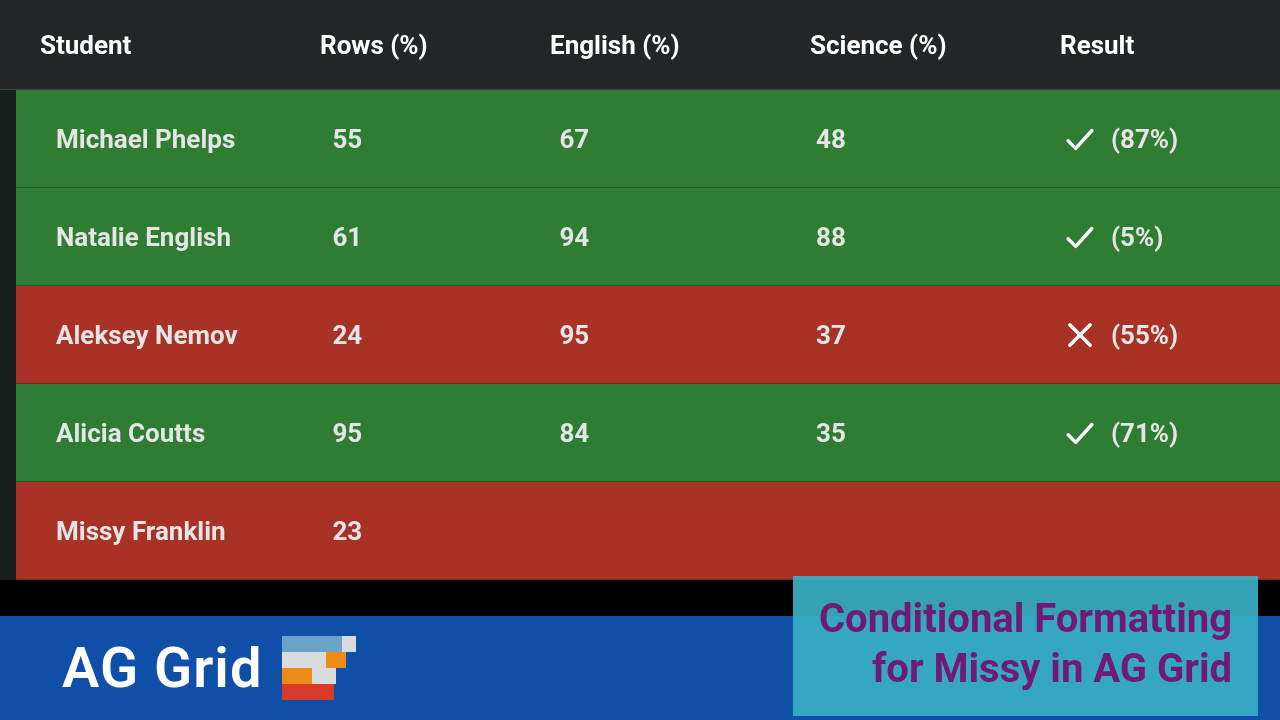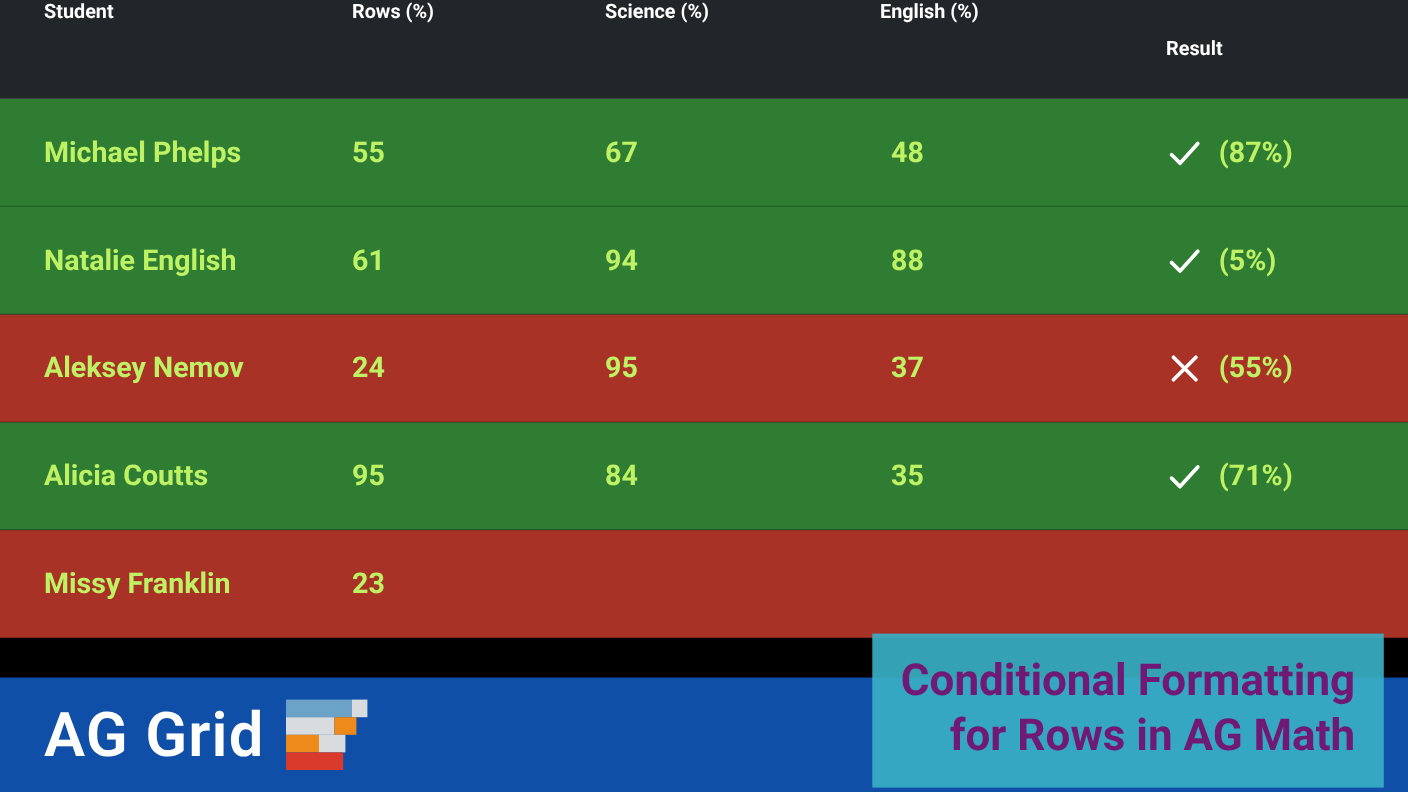--- a/index.html
+++ b/index.html
@@ -1,53 +1,53 @@
 <!DOCTYPE html>
 <html><head>
 <meta charset="utf-8">
 <style>
   * { margin: 0; padding: 0; box-sizing: border-box; }
   html, body { width: 1280px; height: 720px; overflow: hidden; font-family: -apple-system, BlinkMacSystemFont, "Segoe UI", Roboto, "Helvetica Neue", Arial, sans-serif; background: #181d1f; }
   .grid { width: 100%; }
-  .header-row { display: flex; background: #222628; color: #fff; font-weight: 700; font-size: 18px; height: 90px; border-bottom: 1px solid #3a3f42; }
-  .row { display: flex; color: #bef264; font-weight: 700; font-size: 26px; height: 98px; align-items: center; border-bottom: 1px solid rgba(0,0,0,0.25); }
+  .header-row { display: flex; background: #222628; color: #fff; font-weight: 700; font-size: 26px; height: 90px; align-items: center; border-bottom: 1px solid #3a3f42; }
+  .row { display: flex; color: #e5e5e5; font-weight: 700; font-size: 26px; height: 98px; align-items: center; border-bottom: 1px solid rgba(0,0,0,0.25); margin-left: 16px; }
   .row.pass { background: #2e7d32; }
   .row.fail { background: #a93226; }
   .col { padding: 0 10px; }
   .col-student { width: 310px; padding-left: 40px; }
   .col-math    { width: 230px; }
   .col-english { width: 260px; }
   .col-science { width: 250px; }
   .col-result  { width: 230px; display: flex; align-items: center; gap: 14px; }
   .result-icon { display: inline-flex; width: 34px; height: 34px; align-items: center; justify-content: center; }
   .result-icon svg { width: 34px; height: 34px; stroke: #fff; stroke-width: 4; fill: none; stroke-linecap: round; stroke-linejoin: round; }
   .black-bar { background: #000; height: 36px; width: 100%; position: absolute; top: 580px; left: 0; }
-  .blue-footer { background: #0f4fa8; height: 104px; width: 100%; position: absolute; bottom: 0; left: 0; display: flex; align-items: center; padding-left: 40px; }
+  .blue-footer { background: #0f4fa8; height: 104px; width: 100%; position: absolute; bottom: 0; left: 0; display: flex; align-items: center; padding-left: 62px; }
   .brand { display: flex; align-items: center; gap: 20px; }
   .brand-text { color: #fff; font-size: 56px; font-weight: 600; letter-spacing: 1px; }
   .brand-logo { width: 74px; height: 64px; position: relative; }
   .brand-logo .bar { position: absolute; height: 16px; }
   .brand-logo .b1 { top: 0; left: 0; width: 60px; background: #6aa2c8; }
   .brand-logo .b1b { top: 0; left: 60px; width: 14px; background: #d9dcdf; }
   .brand-logo .b2 { top: 16px; left: 0; width: 44px; background: #d9dcdf; }
   .brand-logo .b2b { top: 16px; left: 44px; width: 20px; background: #ed8a19; }
   .brand-logo .b3 { top: 32px; left: 0; width: 30px; background: #ed8a19; }
   .brand-logo .b3b { top: 32px; left: 30px; width: 24px; background: #d9dcdf; }
   .brand-logo .b4 { top: 48px; left: 0; width: 52px; background: #d93a2b; }
   .title-card { position: absolute; right: 22px; bottom: 4px; background: rgba(58, 175, 196, 0.92); color: #701a75; padding: 18px 26px 22px; text-align: right; font-weight: 700; font-size: 40px; line-height: 1.25; }
 </style>
 </head>
 <body>
 
 <div class="grid">
   <div class="header-row">
     <div class="col col-student">Student</div>
     <div class="col col-math">Rows (%)</div>
+    <div class="col col-english">English (%)</div>
     <div class="col col-science">Science (%)</div>
-    <div class="col col-english">English (%)</div>
     <div class="col col-result">Result</div>
   </div>
 
   <div class="row pass">
     <div class="col col-student">Michael Phelps</div>
     <div class="col col-math">55</div>
     <div class="col col-english">67</div>
     <div class="col col-science">48</div>
     <div class="col col-result">
       <span class="result-icon">
@@ -128,14 +128,14 @@
         <span class="bar b2b"></span>
       <span class="bar b3"></span>
         <span class="bar b3b"></span>
       <span class="bar b4"></span>
     </span>
   </div>
 </div>
 
 <div class="title-card">
   <div>Conditional Formatting</div>
-  <div>for Rows in AG Math</div>
+  <div>for Missy in AG Grid</div>
 </div>
 
 </body></html>

